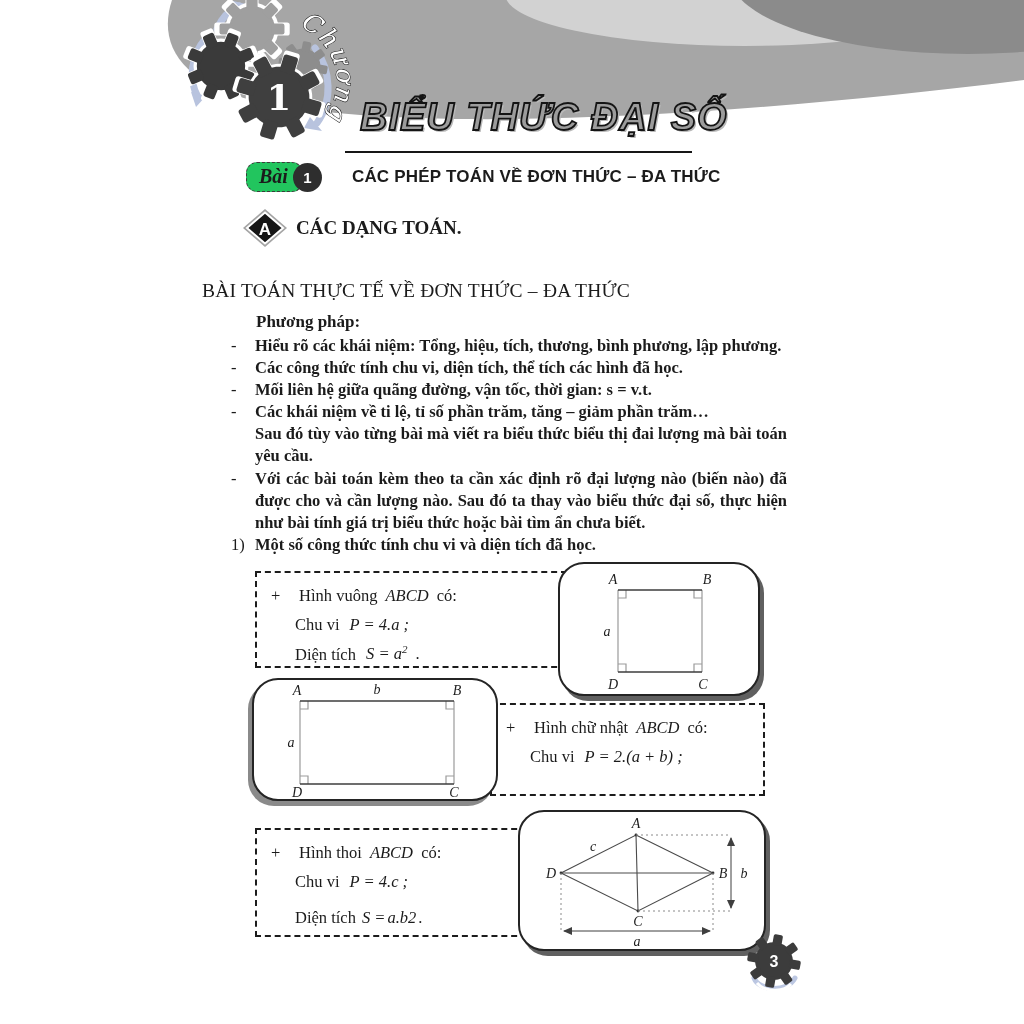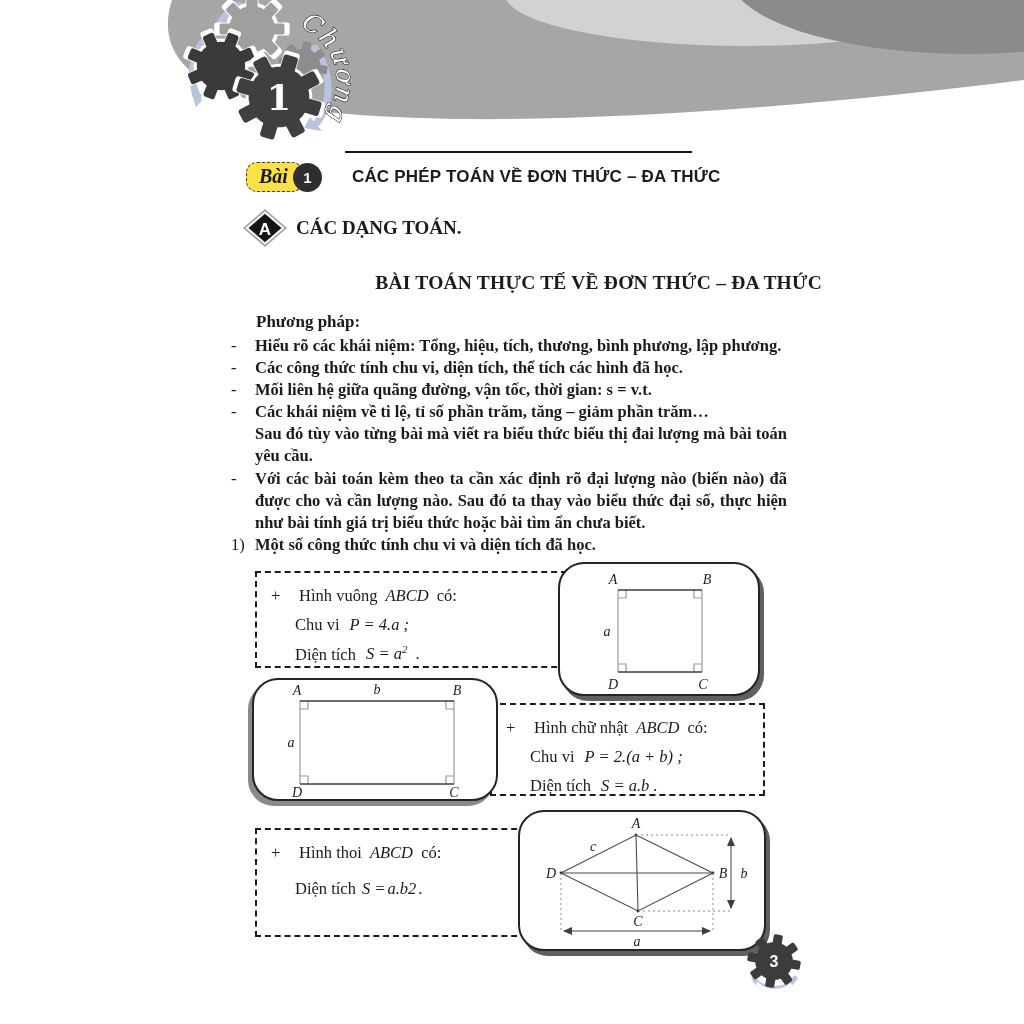--- a/index.html
+++ b/index.html
@@ -10,38 +10,38 @@
   .header-art{position:absolute;left:0;top:0;}
   .chapter-title{position:absolute;left:360px;top:96px;
     font-family:"Liberation Sans",sans-serif;font-weight:bold;font-style:italic;
     font-size:38px;letter-spacing:1px;color:#9c9c9c;
     -webkit-text-stroke:1.8px #141414;text-shadow:2px 2px 0 #b9b9b9;}
   .title-rule{position:absolute;left:345px;top:151px;width:347px;height:2px;background:#161616;}
 
   
   .lesson-row{position:absolute;left:246px;top:162px;display:flex;align-items:center;}
   .bai-badge{border:1.5px dashed #3c3c3c;border-radius:11px;padding:2px 14px 3px 12px;
-    font-style:italic;font-weight:bold;font-size:20px;background:#fde047;}
+    font-style:italic;font-weight:bold;font-size:20px;background:#22c55e;}
   .bai-num{width:29px;height:29px;border-radius:50%;background:#2e2e2e;color:#fff;
     display:flex;align-items:center;justify-content:center;
     font-family:"Liberation Sans",sans-serif;font-weight:bold;font-size:15px;
     margin-left:-10px;z-index:2;}
   .lesson-title{margin-left:30px;font-family:"Liberation Sans",sans-serif;
     font-weight:bold;font-size:17px;letter-spacing:0.2px;}
 
   
   .section-row{position:absolute;left:242px;top:208px;display:flex;align-items:center;}
   .section-title{margin-left:8px;font-family:Liberation Serif, serif;
     font-weight:bold;font-size:19px;}
 
   
   .dang-label{position:absolute;left:232px;top:244px;width:560px;text-align:center;
     font-style:italic;font-weight:bold;font-size:20px;text-decoration:underline;}
-  .dang-title{position:absolute;left:202px;top:272px;width:620px;text-align:right;
-    font-weight:bold;font-size:19.5px;letter-spacing:0.2px;}
+  .dang-title{position:absolute;left:202px;top:280px;width:620px;text-align:left;
+    font-weight:normal;font-size:19.5px;letter-spacing:0.2px;}
 
   
   .method-heading{position:absolute;left:256px;top:312px;font-weight:bold;font-size:17px;text-align:center;}
   .items{position:absolute;left:231px;top:335px;width:556px;font-size:16.5px;line-height:22.1px;}
   .mi{display:flex;}
   .mi .mk{width:24px;flex:none;}
   .mi .tx{flex:1;text-align:justify;font-weight:bold;}
 
   
   .db{position:absolute;border:2px dashed #1c1c1c;background:#fff;
@@ -125,20 +125,21 @@
       <use href="#g8" fill="#ffffff" transform="scale(1.62)"></use>
       <use href="#g8" fill="#3f3f3f" transform="scale(1.48)"></use>
     </g>
     <text x="279" y="110" text-anchor="middle" font-family="DejaVu Serif, serif" font-weight="bold" font-size="35" fill="#ffffff">1</text>
 
     <text font-family="DejaVu Serif, serif" font-style="italic" font-size="25" letter-spacing="2" fill="#ffffff" stroke="#141414" stroke-width="1.1" style="paint-order:stroke">
       <textPath href="#chpath">Chương</textPath>
     </text>
   </svg>
 
+  <div class="chapter-title">BIỂU THỨC ĐẠI SỐ</div>
   <div class="title-rule"></div>
 
   <div class="lesson-row">
     <span class="bai-badge">
       <span>Bài</span>
     </span>
     <span class="bai-num">1</span>
     <span class="lesson-title">CÁC PHÉP TOÁN VỀ ĐƠN THỨC – ĐA THỨC</span>
   </div>
 
@@ -220,36 +221,36 @@
         <span class="ml4">có:</span>
       </span>
     </div>
     <div class="db-line">
       <span class="ind"></span>
       <span>
         <span>Chu vi</span>
         <span class="m ml6">P = 2.(a + b) ;</span>
       </span>
     </div>
-    <div class="db-line">
-      <span class="ind"></span>
-      <span>
-        <span>Diện tích</span>
-        <span class="m ml6">S = a.b .</span>
-      </span>
-    </div>
   </div>
 
   <div class="db" style="left:255px;top:828px;width:272px;height:109px;">
     <div class="db-line">
       <span class="pm">+</span>
       <span>
         <span>Hình thoi</span>
         <span class="m ml4">ABCD</span>
         <span class="ml4">có:</span>
+      </span>
+    </div>
+    <div class="db-line">
+      <span class="ind"></span>
+      <span>
+        <span>Chu vi</span>
+        <span class="m ml6">P = 4.c ;</span>
       </span>
     </div>
     <div class="db-line frl">
       <span class="ind"></span>
       <span style="display:inline-flex;align-items:center;">
         <span>Diện tích</span>
         <span class="m ml6">S =</span>
         <span class="frac">
           <span>a.b</span>
           <span class="bar"></span>

